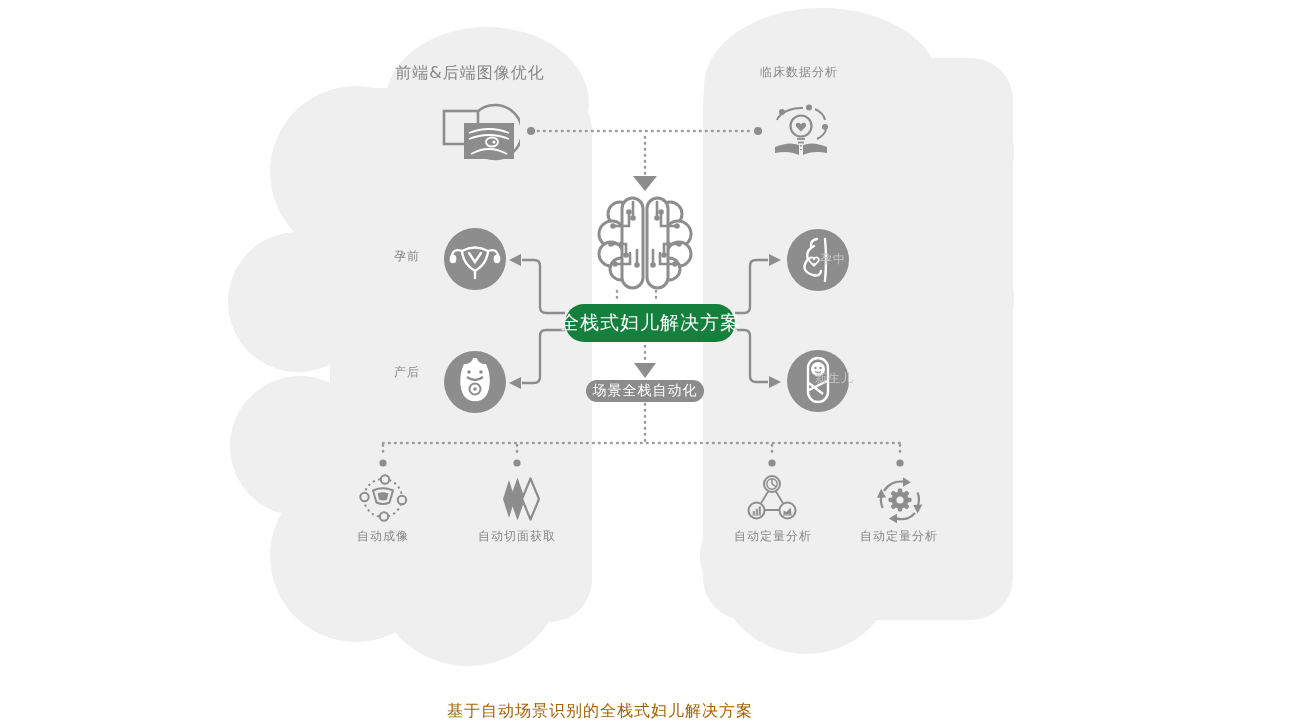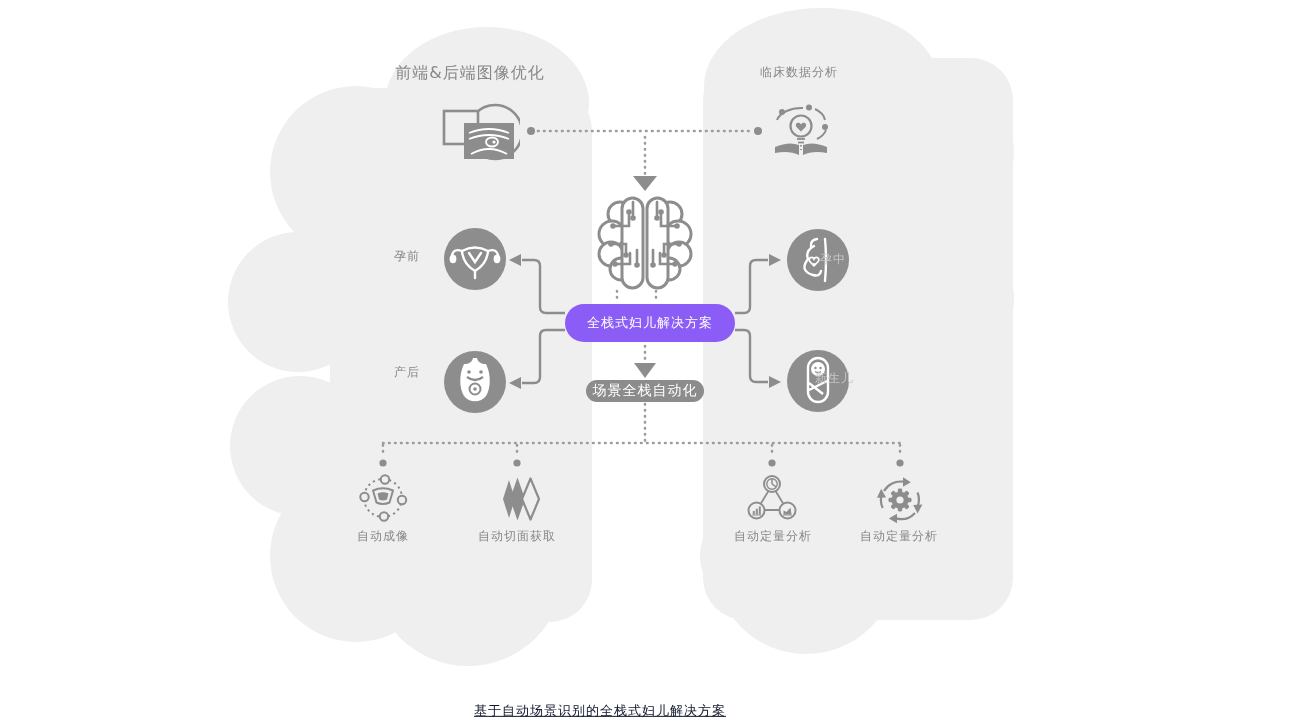--- a/index.html
+++ b/index.html
@@ -7,32 +7,32 @@
     position:relative; width:1290px; height:725px; background:#ffffff;
     font-family:"DejaVu Sans","Liberation Sans",sans-serif; overflow:hidden;
   }
   .layer { position:absolute; left:0; top:0; }
   .label {
     position:absolute; color:#878787; font-size:12px; line-height:1.1;
     white-space:nowrap; transform:translate(-50%,-50%); letter-spacing:1px; z-index:2;
   }
   .label.small { font-size:16px;text-align:center; }
   .label.faint { color:#c6c6c6; transform:translate(0,-50%); z-index:3; }
-  .label.caption { color:#0f172a; font-size:13px;text-decoration:underline; }
+  .label.caption { color:#a16207; font-size:16px; }
   .node-circle {
     position:absolute; width:62px; height:62px; border-radius:50%;
     background:#8d8d8d; z-index:2; display:flex; align-items:center; justify-content:center;
   }
   .pill {
     position:absolute; z-index:2; display:flex; align-items:center; justify-content:center;
     color:#ffffff; white-space:nowrap; letter-spacing:1px;
   }
   .pill.main {
     left:565px; top:304px; width:170px; height:38px; border-radius:19px;
-    background:#8b5cf6; font-size:13px;
+    background:#15803d; font-size:19px;
   }
   .pill.sub {
     left:586px; top:380px; width:118px; height:22px; border-radius:11px;
     background:#8c8c8c; font-size:14px;
   }
   .icon-box { position:absolute; z-index:2; }
 </style>
 </head>
 <body>
 

